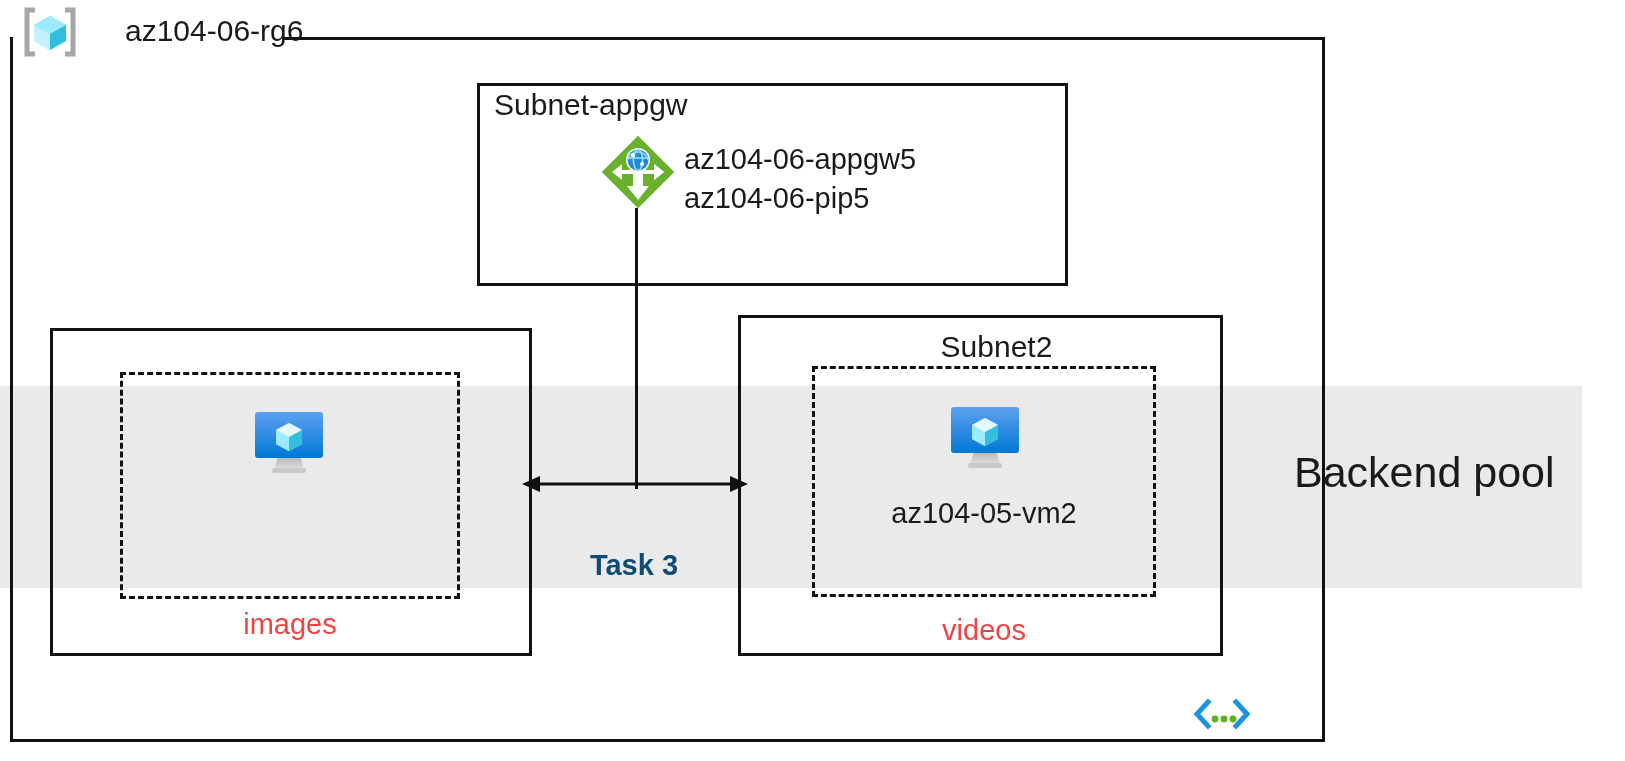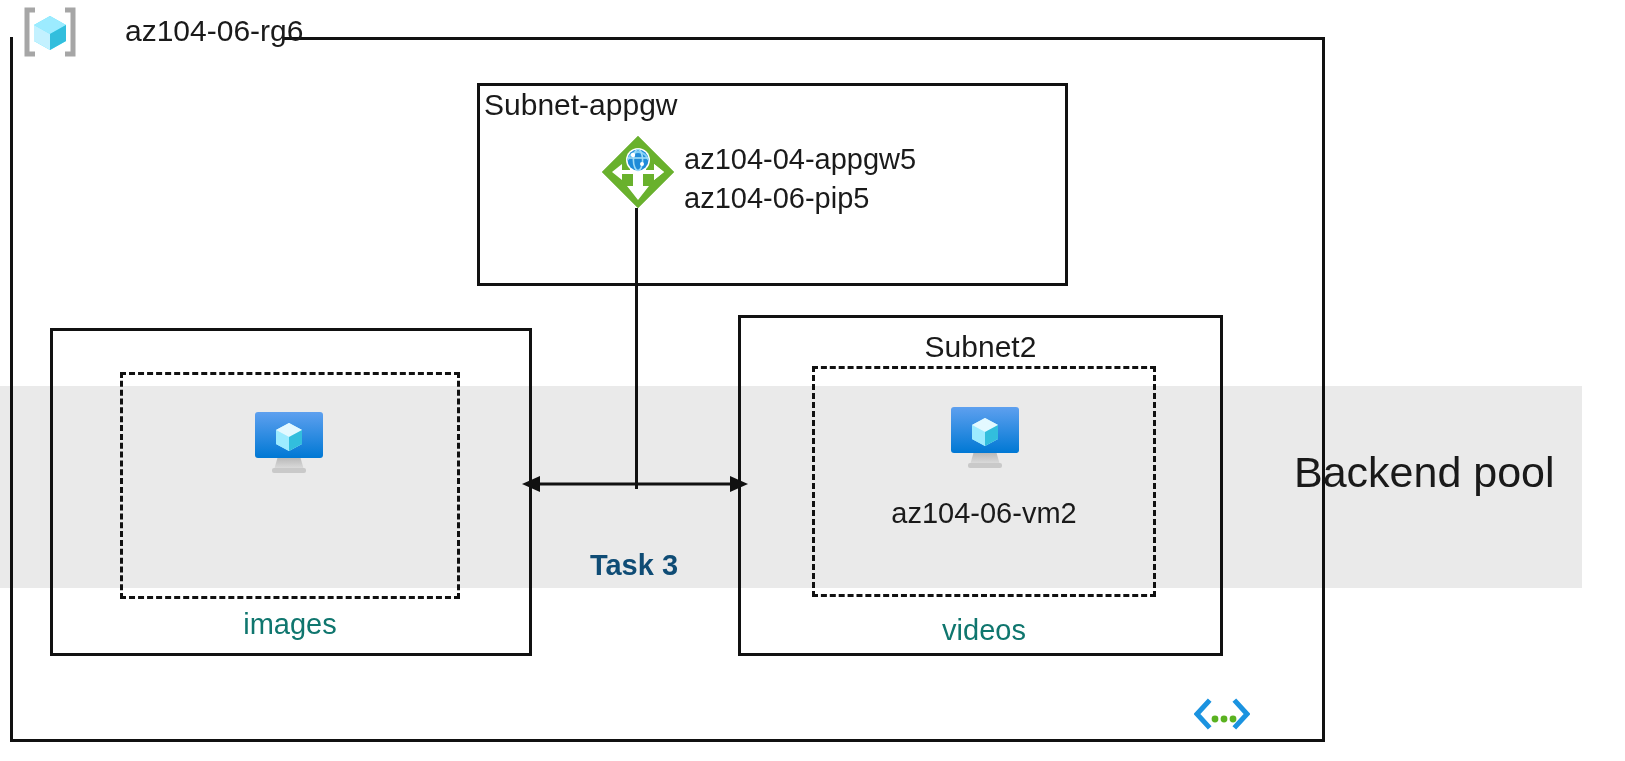--- a/index.html
+++ b/index.html
@@ -45,42 +45,42 @@
     background:transparent;z-index:5;
   }
   .subnet-appgw{left:477px;top:83px;width:591px;height:203px;}
   .subnet1{left:50px;top:328px;width:482px;height:328px;}
   .subnet2{left:738px;top:315px;width:485px;height:341px;}
 
   .subnet-title{
     position:absolute;text-align:center;font-size:30px;line-height:40px;
     color:#1a1a1a;z-index:7;white-space:nowrap;
   }
-  .title-appgw{left:477px;top:85px;width:300px;text-align:left;padding-left:7px;}
+  .title-appgw{left:477px;top:85px;width:300px;text-align:left;padding-left:17px;}
   .title-subnet1{left:50px;top:328px;width:482px;}
-  .title-subnet2{left:738px;top:327px;width:485px;}
+  .title-subnet2{left:738px;top:327px;width:485px;padding-left:16px;}
 
   
   .dashed{
     position:absolute;border:3px dashed #111;box-sizing:border-box;z-index:5;
     background:transparent;
   }
   .dashed1{left:120px;top:372px;width:340px;height:227px;}
   .dashed2{left:812px;top:366px;width:344px;height:231px;}
 
   .vm-caption{
     position:absolute;text-align:center;font-size:29px;line-height:38px;
     color:#1a1a1a;z-index:7;white-space:nowrap;
   }
   .cap1{left:120px;top:497px;width:340px;}
   .cap2{left:812px;top:494px;width:344px;}
 
   .subnet-footer{
     position:absolute;text-align:center;font-size:29px;line-height:38px;
-    color:#0f766e;z-index:7;white-space:nowrap;
+    color:#ef4444;z-index:7;white-space:nowrap;
   }
   .foot1{left:120px;top:605px;width:340px;}
   .foot2{left:812px;top:611px;width:344px;}
 
   
   .vm-icon{position:absolute;z-index:7;}
   .vm1{left:252px;top:408px;width:74px;height:68px;}
   .vm2{left:948px;top:403px;width:74px;height:68px;}
   .appgw-icon{position:absolute;left:600px;top:134px;width:76px;height:76px;z-index:7;}
 
@@ -140,21 +140,21 @@
       <circle cx="38" cy="26" r="10.5" fill="#1f8bd8"></circle>
       <path d="M27.8 26 A10.5 10.5 0 0 1 48.2 26" fill="none" stroke="#7fd0f5" stroke-width="1.8"></path>
       <ellipse cx="38" cy="26" rx="4.6" ry="10.5" fill="none" stroke="#9fdcf7" stroke-width="1.6"></ellipse>
       <line x1="27.8" y1="24" x2="48.2" y2="24" stroke="#9fdcf7" stroke-width="1.6"></line>
       <circle cx="33" cy="21" r="2.2" fill="#ffffff"></circle>
       <circle cx="42" cy="30" r="2.0" fill="#ffffff"></circle>
     </svg>
   </div>
 
   <div class="appgw-labels">
-    <div>az104-04-appgw5</div>
+    <div>az104-06-appgw5</div>
     <div>az104-06-pip5</div>
   </div>
 
   <div class="vline"></div>
 
   <div class="subnet subnet1"></div>
   <div class="dashed dashed1"></div>
 
   <div class="vm-icon vm1">
     <svg width="74" height="68" viewBox="0 0 74 68">
@@ -200,21 +200,21 @@
       <rect x="20" y="60" width="34" height="5" rx="2" fill="#c9c9c9"></rect>
       <rect x="3" y="4" width="68" height="46" rx="3" fill="url(#scr2)"></rect>
       <polygon points="37,15 50,22 50,36 37,43 24,36 24,22" fill="#c3f1ff"></polygon>
       <polygon points="37,15 50,22 37,29 24,22" fill="#e3f9ff"></polygon>
       <polygon points="37,29 50,22 50,36 37,43" fill="#32bedd"></polygon>
       <polygon points="37,29 24,22 24,36 37,43" fill="#9cebff"></polygon>
     </svg>
   </div>
 
   <div class="vm-caption cap2">
-    <div>az104-06-vm2</div>
+    <div>az104-05-vm2</div>
   </div>
   <div class="subnet-footer foot2">videos</div>
 
   <div class="harrow">
     <svg width="230" height="24" viewBox="0 0 230 24">
       <line x1="16" y1="12" x2="214" y2="12" stroke="#111" stroke-width="3"></line>
       <polygon points="2,12 20,4 20,20" fill="#111"></polygon>
       <polygon points="228,12 210,4 210,20" fill="#111"></polygon>
     </svg>
   </div>

